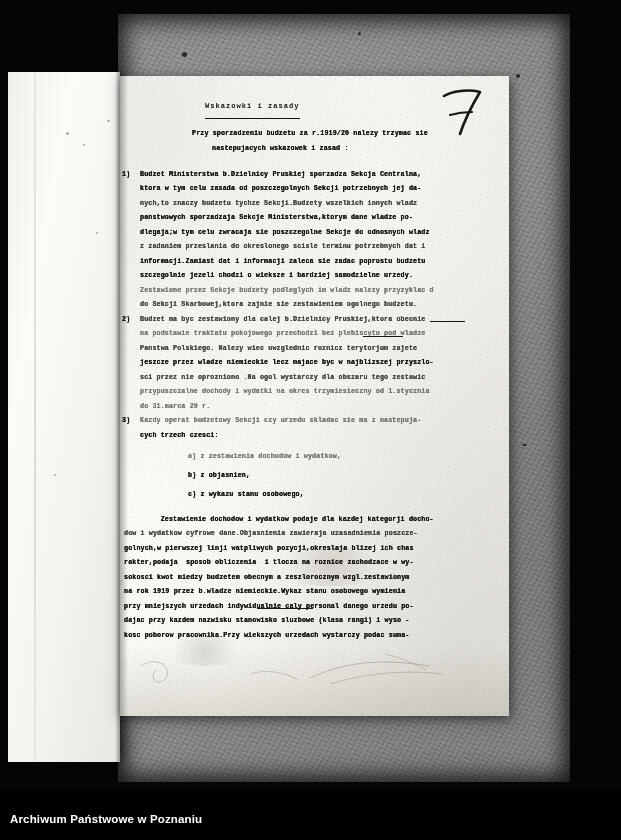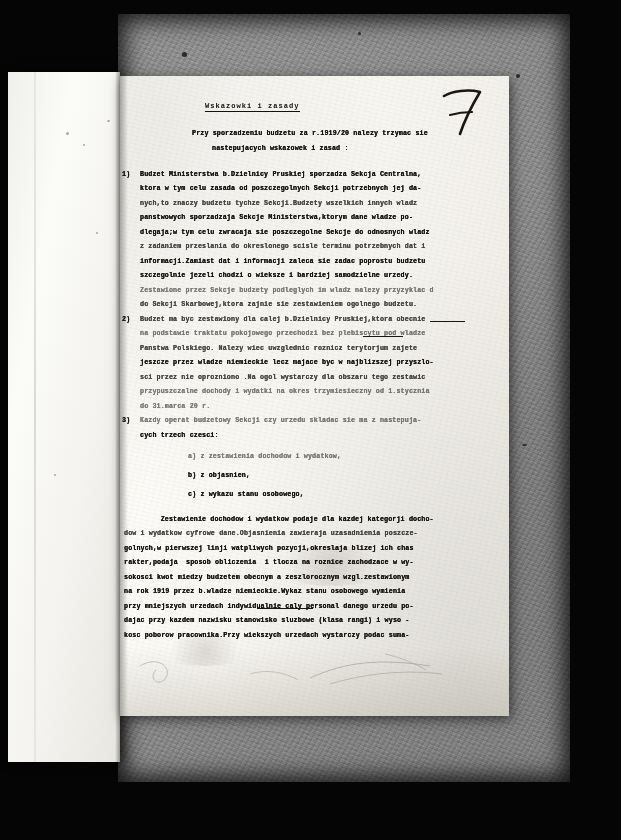--- a/index.html
+++ b/index.html
@@ -53,21 +53,21 @@
   .doc{position:absolute;left:0;top:0;width:100%;height:100%;
        color:#171512;font-size:6.6px;line-height:14.45px;letter-spacing:.18px;
        font-weight:700;}
   .doc .ln{position:absolute;white-space:pre;
            text-shadow:0 0 .6px rgba(20,18,14,.85), .25px .2px .5px rgba(40,36,28,.45);}
   .faint{opacity:.55;font-weight:700;}
   .mid{opacity:.78;}
 
   .heading{position:absolute;left:85px;top:26px;font-size:7.1px;letter-spacing:1.0px;
            font-weight:700;color:#131109;
-           border-bottom:1.6px solid #14120c;padding-bottom:1px;}
+           border-bottom:1.6px solid #14120c;padding-bottom:8px;}
 
   
   .folio{position:absolute;left:318px;top:8px;width:52px;height:54px;}
   .folio svg{display:block;}
 
   
   .scribble{position:absolute;opacity:.30;}
 
   
   .wmbar{position:absolute;left:0;bottom:0;width:621px;height:50px;background:#000;}
@@ -171,14 +171,17 @@
 
     <svg class="scribble" style="left:10px;top:572px;" width="370" height="50">
       <path d="M10 18 C30 6, 44 22, 34 32 C28 38, 18 30, 26 22" stroke="#4e4a42" stroke-width="1" fill="none"></path>
       <path d="M180 30 C215 14, 250 10, 300 18" stroke="#4e4a42" stroke-width="1" fill="none"></path>
       <path d="M200 36 C240 24, 280 22, 312 26" stroke="#4e4a42" stroke-width=".8" fill="none"></path>
       <path d="M120 26 C140 20, 158 26, 168 32" stroke="#4e4a42" stroke-width=".8" fill="none"></path>
       <path d="M255 6 C272 10, 286 16, 296 22" stroke="#4e4a42" stroke-width=".8" fill="none"></path>
     </svg>
   </div>
 
+  <div class="wmbar">
+    <div class="wmtext">Archiwum Państwowe w Poznaniu</div>
+  </div>
 
 </div>
 
 </body></html>

